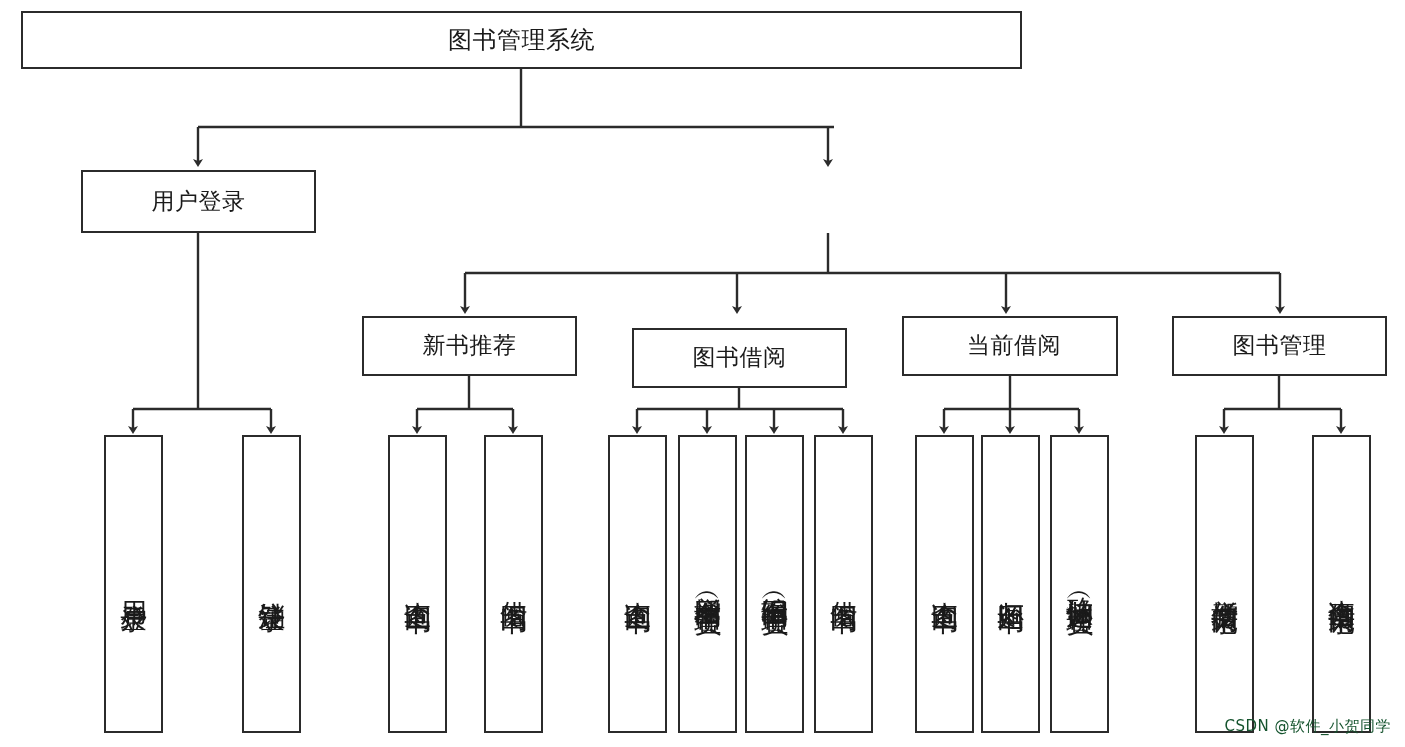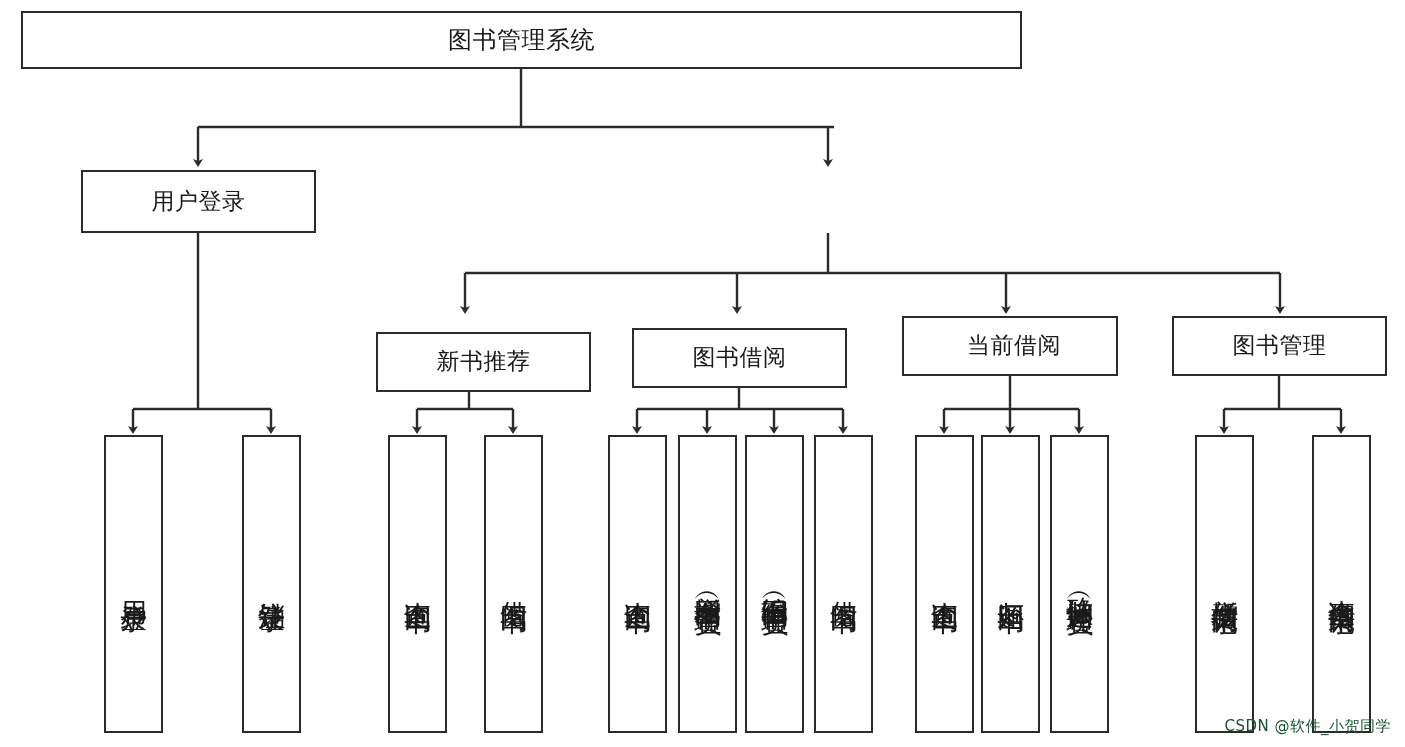--- a/index.html
+++ b/index.html
@@ -132,21 +132,21 @@
   </svg>
 
   <div class="node horiz root" style="left:21px; top:11px; width:1001px; height:58px;">
     <span class="label">图书管理系统</span>
   </div>
 
   <div class="node horiz" style="left:81px; top:170px; width:235px; height:63px;">
     <span class="label">用户登录</span>
   </div>
 
-  <div class="node horiz" style="left:376px; top:316px; width:215px; height:60px;margin-top:16px;">
+  <div class="node horiz" style="left:362px; top:316px; width:215px; height:60px;">
     <span class="label">新书推荐</span>
   </div>
   <div class="node horiz" style="left:632px; top:328px; width:215px; height:60px;">
     <span class="label">图书借阅</span>
   </div>
   <div class="node horiz" style="left:902px; top:316px; width:216px; height:60px;padding-left:8px;">
     <span class="label">当前借阅</span>
   </div>
   <div class="node horiz" style="left:1172px; top:316px; width:215px; height:60px;">
     <span class="label">图书管理</span>

